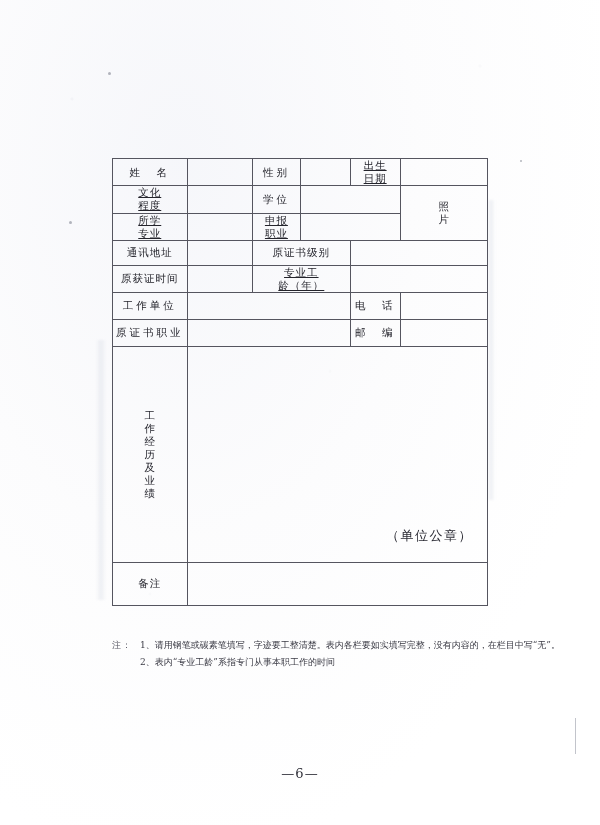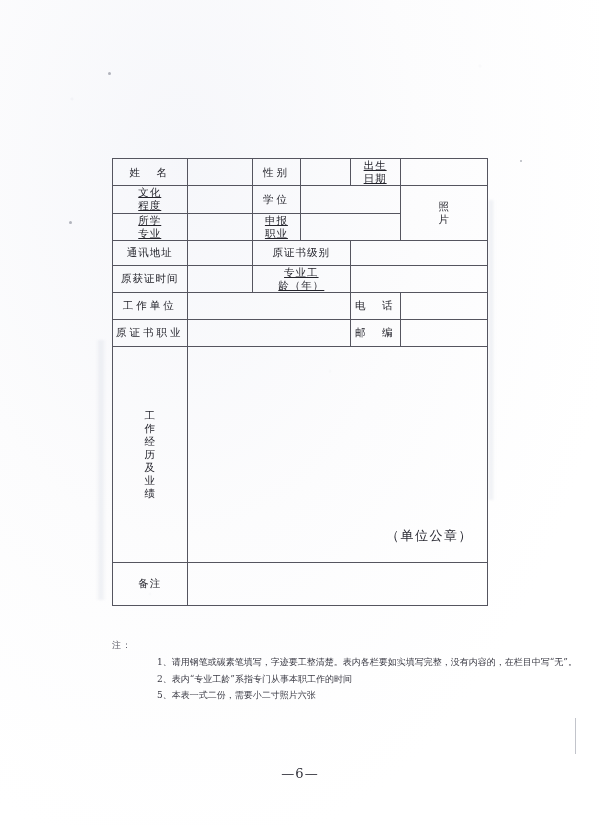--- a/index.html
+++ b/index.html
@@ -120,21 +120,21 @@
     line-height: 1.85;
   }
   .notes .note-head {
     position: absolute;
     left: 0;
     top: 0;
     letter-spacing: 1px;
     color: #5a5a66;
   }
   .notes ol {
-    margin: 17px;
+    margin: 0;
     padding: 0 0 0 28px;
     list-style: none;
   }
   .notes li {
     position: relative;
     white-space: nowrap;
   }
 
   .page-num {
     position: absolute;
@@ -262,19 +262,18 @@
         <td class="remark-cell" colspan="6"></td>
       </tr>
     </tbody>
   </table>
 
   <div class="notes">
     <span class="note-head">注：</span>
     <ol>
       <li>1、请用钢笔或碳素笔填写，字迹要工整清楚。表内各栏要如实填写完整，没有内容的，在栏目中写“无”。</li>
       <li>2、表内“专业工龄”系指专门从事本职工作的时间</li>
-      <li>5、本表一式二份，需要小二寸照片六张</li>
     </ol>
   </div>
 
   <div class="side-mark"></div>
   <div class="page-num">—6—</div>
 </div>
 
 </body></html>

